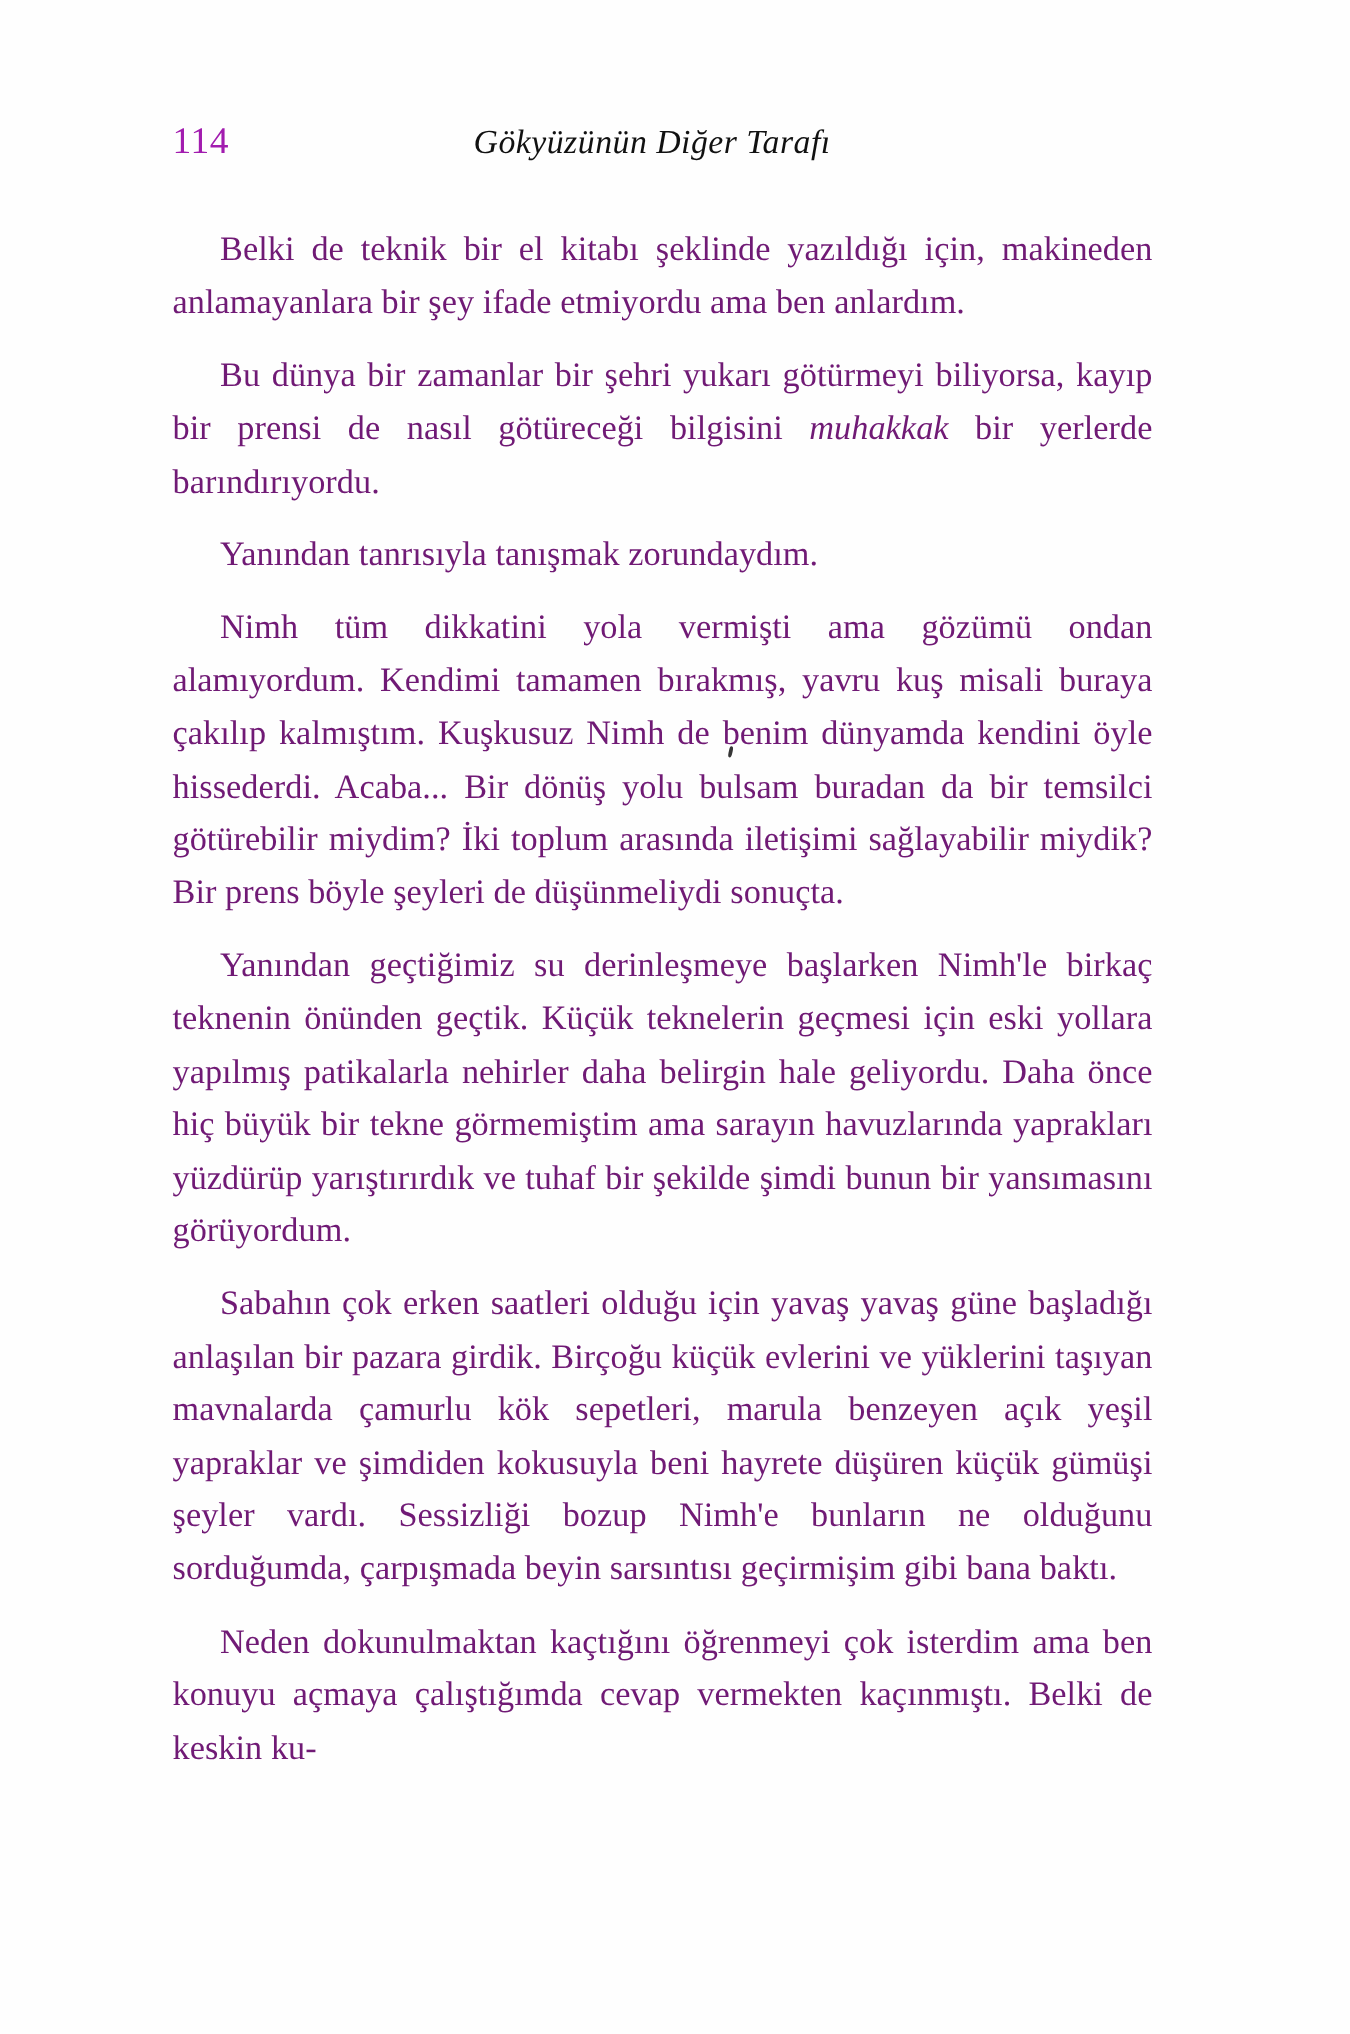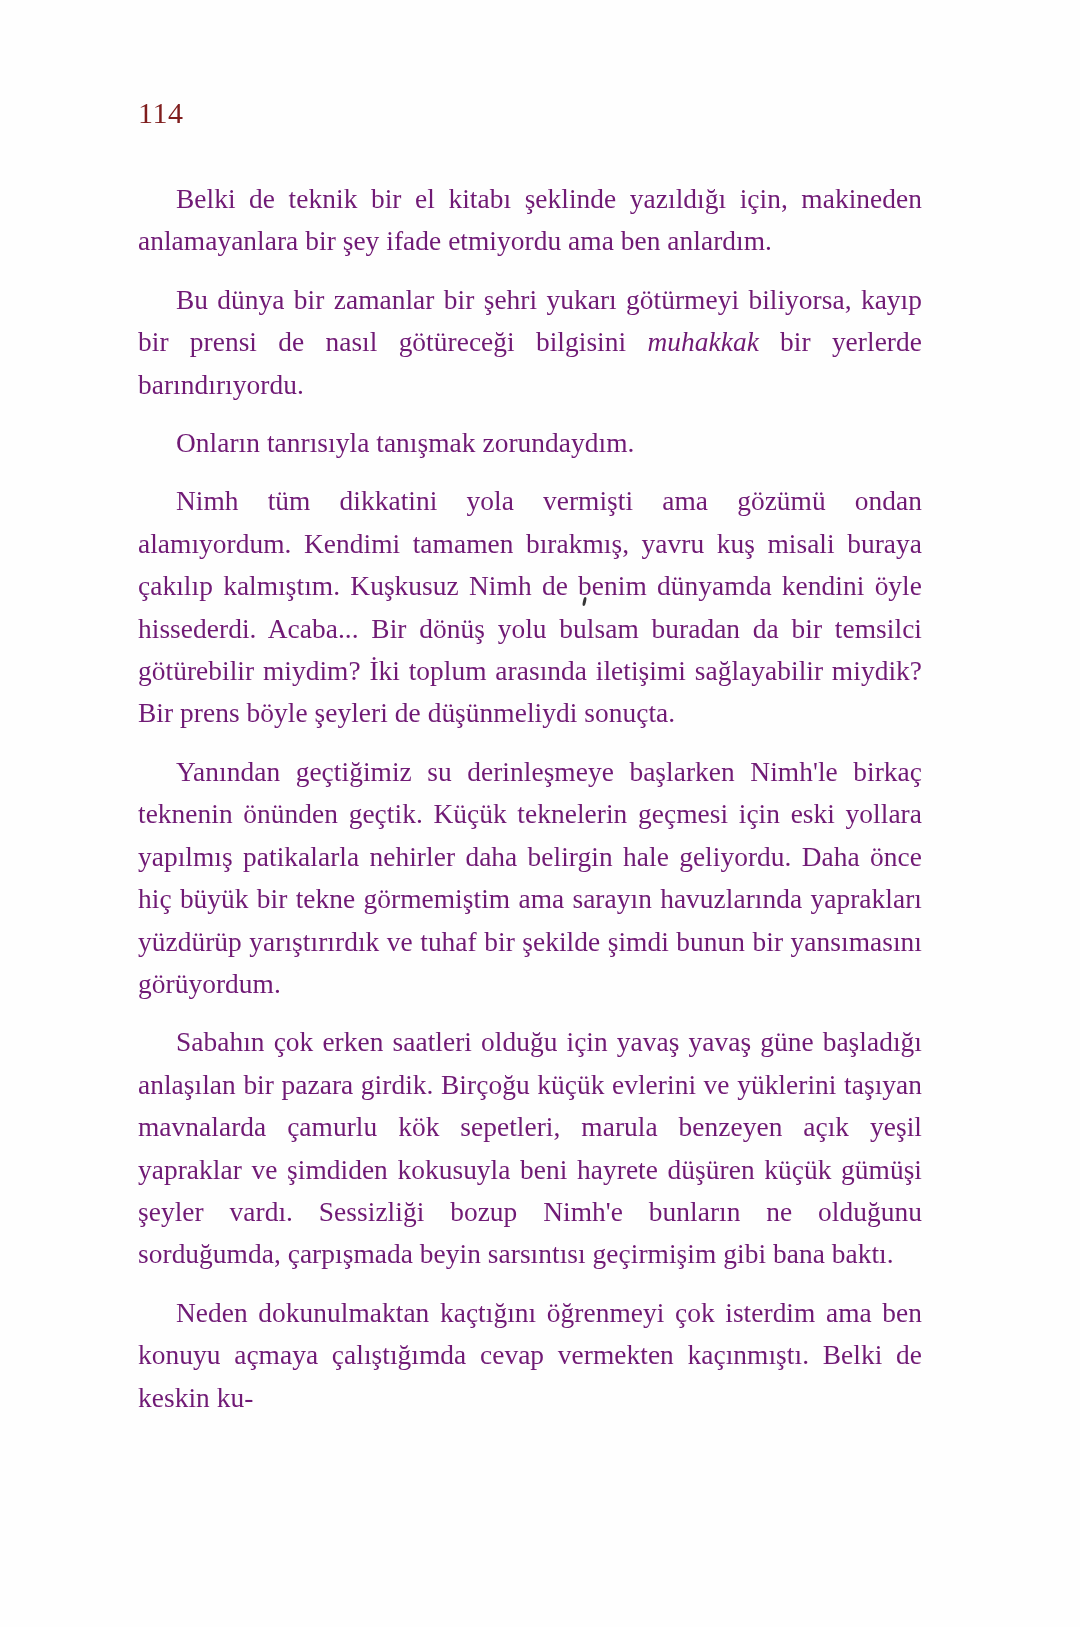--- a/index.html
+++ b/index.html
@@ -29,21 +29,21 @@
     right: 160px;
     top: 96px;
     height: 44px;
     display: flex;
     align-items: baseline;
   }
   .folio {
     font-size: 30px;
     letter-spacing: 0.5px;
     font-family: "Liberation Serif", "DejaVu Serif", serif;
-    color: #7f1d1d;
+    color: #a21caf;
   }
   .head-title {
     flex: 1;
     text-align: center;
     font-style: italic;
     font-size: 27px;
     letter-spacing: 0.4px;
     color: #111;
     padding-right: 60px;
   }
@@ -86,29 +86,30 @@
     opacity: 0.88;
   }
 </style>
 </head>
 <body style="background: rgb(254, 254, 254);">
 
 <div class="page">
 
   <div class="running-head">
     <span class="folio">114</span>
+    <span class="head-title">Gökyüzünün Diğer Tarafı</span>
   </div>
 
   <div class="textblock">
 
     <p class="para">Belki de teknik bir el kitabı şeklinde yazıldığı için, makineden anlamayanlara bir şey ifade etmiyordu ama ben anlardım.</p>
 
     <p class="para"><span>Bu dünya bir zamanlar bir şehri yukarı götürmeyi biliyorsa, kayıp bir prensi de nasıl götüreceği bilgisini </span><em class="ital">muhakkak</em><span> bir yerlerde barındırıyordu.</span></p>
 
-    <p class="para">Onların tanrısıyla tanışmak zorundaydım.</p>
+    <p class="para">Yanından tanrısıyla tanışmak zorundaydım.</p>
 
     <p class="para">Nimh tüm dikkatini yola vermişti ama gözümü ondan alamıyordum. Kendimi tamamen bırakmış, yavru kuş misali buraya çakılıp kalmıştım. Kuşkusuz Nimh de benim dünyamda kendini öyle hissederdi. Acaba... Bir dönüş yolu bulsam buradan da bir temsilci götürebilir miydim? İki toplum arasında iletişimi sağlayabilir miydik? Bir prens böyle şeyleri de düşünmeliydi sonuçta.</p>
 
     <p class="para">Yanından geçtiğimiz su derinleşmeye başlarken Nimh'le birkaç teknenin önünden geçtik. Küçük teknelerin geçmesi için eski yollara yapılmış patikalarla nehirler daha belirgin hale geliyordu. Daha önce hiç büyük bir tekne görmemiştim ama sarayın havuzlarında yaprakları yüzdürüp yarıştırırdık ve tuhaf bir şekilde şimdi bunun bir yansımasını görüyordum.</p>
 
 
     <p class="para">Sabahın çok erken saatleri olduğu için yavaş yavaş güne başladığı anlaşılan bir pazara girdik. Birçoğu küçük evlerini ve yüklerini taşıyan mavnalarda çamurlu kök sepetleri, marula benzeyen açık yeşil yapraklar ve şimdiden kokusuyla beni hayrete düşüren küçük gümüşi şeyler vardı. Sessizliği bozup Nimh'e bunların ne olduğunu sorduğumda, çarpışmada beyin sarsıntısı geçirmişim gibi bana baktı.</p>
 
 
 

